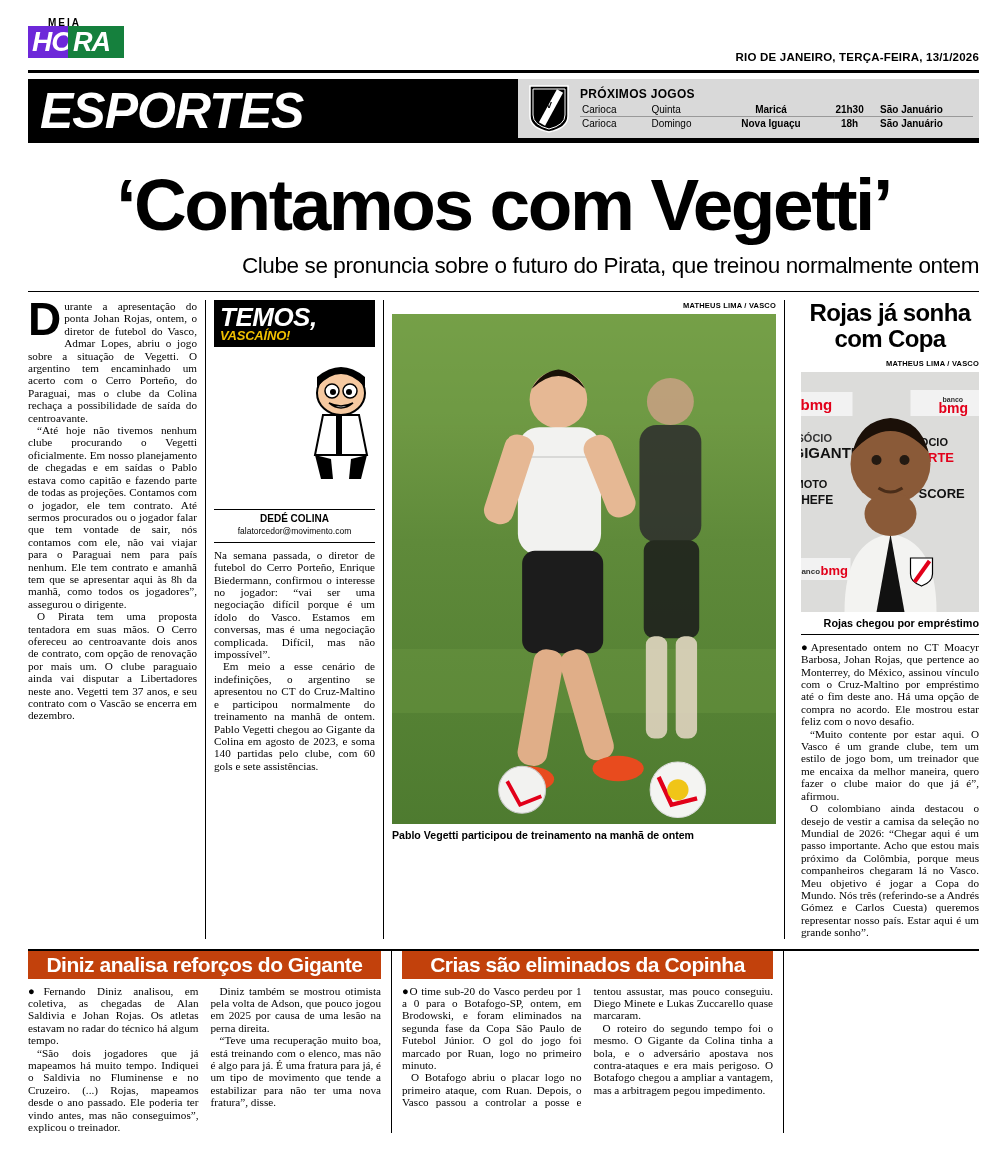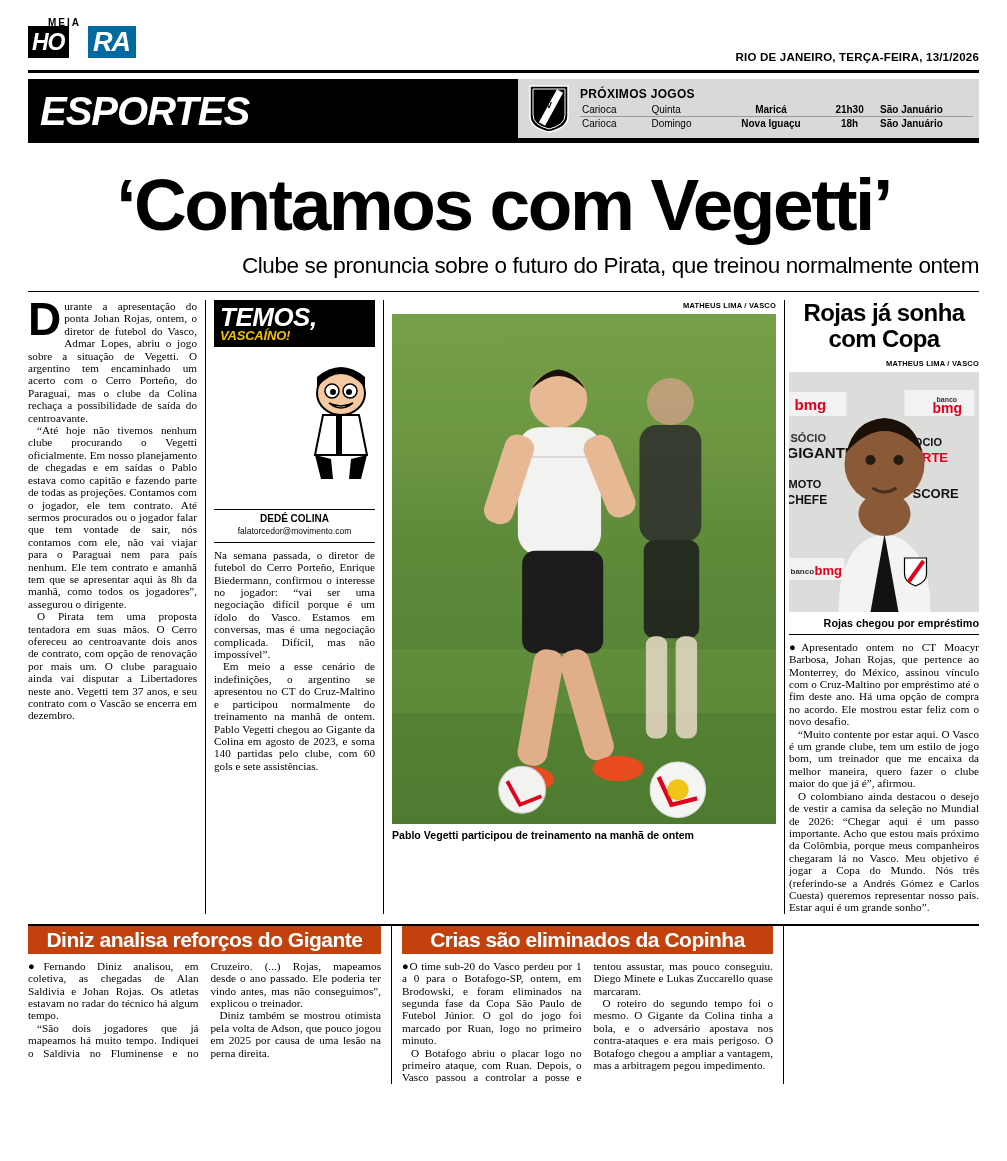--- a/index.html
+++ b/index.html
@@ -10,38 +10,38 @@
     font-family:"Liberation Serif", serif;
     color:#000;
     overflow:hidden;
   }
   .page { position:relative; width:1007px; height:1161px; padding:0 28px; }
 
   
   .masthead { display:flex; align-items:flex-end; justify-content:space-between;
               padding-top:26px; padding-bottom:4px; border-bottom:3px solid #000; }
   .logo-box { position:relative; width:150px; height:40px; }
-  .logo-red { position:absolute; left:0; top:0; background:#000000; color:#fff;
+  .logo-red { position:absolute; left:0; top:0; background:#6d28d9; color:#fff;
               font-family:"Liberation Sans", sans-serif; font-weight:bold; font-style:italic;
-              font-size:23px; line-height:30px; padding:1px 4px 1px 4px; letter-spacing:-1px; }
-  .logo-blk { position:absolute; left:60px; top:0; background:#0369a1; color:#fff;
+              font-size:28px; line-height:30px; padding:1px 4px 1px 4px; letter-spacing:-1px; }
+  .logo-blk { position:absolute; left:40px; top:0; background:#15803d; color:#fff;
               font-family:"Liberation Sans", sans-serif; font-weight:bold; font-style:italic;
-              font-size:27px; line-height:30px; padding:1px 6px 1px 5px; letter-spacing:-1px; }
+              font-size:27px; line-height:30px; padding:1px 14px 1px 5px; letter-spacing:-1px; }
   .logo-meia { position:absolute; left:20px; top:-9px; color:#000;
                font-family:"Liberation Sans", sans-serif; font-weight:bold; font-size:10px; letter-spacing:2px; }
   .logo-sub { position:absolute; left:120px; top:14px; font-family:"Liberation Sans", sans-serif;
               font-size:6px; color:#fff; line-height:7px; text-align:left; width:30px; }
   .dateline { font-family:"Liberation Sans", sans-serif; font-size:11.5px; font-weight:bold;
               letter-spacing:.2px; padding-bottom:3px; }
 
   
   .sectionbar { display:flex; height:64px; margin-top:6px; border-bottom:5px solid #000; }
   .sec-black { background:#000; color:#fff; flex:0 0 490px; position:relative; }
   .sec-black .title { font-family:"Liberation Sans", sans-serif; font-weight:bold; font-style:italic;
-                      font-size:40px; line-height:64px; padding-left:12px; letter-spacing:-1px; }
+                      font-size:50px; line-height:64px; padding-left:12px; letter-spacing:-1px; }
   .sec-grey { background:#d9d9d9; flex:1; display:flex; align-items:center; padding:4px 6px 4px 10px; }
   .crest { width:42px; height:50px; margin-right:10px; flex:0 0 42px; position:relative; }
   .crest svg { display:block; }
   .jogos { flex:1; }
   .jogos-title { font-family:"Liberation Sans", sans-serif; font-weight:bold; font-size:12px;
                  letter-spacing:.3px; margin-bottom:2px; }
   .jogos table { width:100%; border-collapse:collapse; font-family:"Liberation Sans", sans-serif;
                  font-size:10px; }
   .jogos td { padding:1px 2px; white-space:nowrap; }
   .jogos tr td:first-child { width:86px; }
@@ -59,21 +59,21 @@
   .rule { border-bottom:1.5px solid #000; margin-top:12px; }
 
   
   .maingrid { display:flex; margin-top:8px; }
   .col { font-size:11.2px; line-height:12.4px; text-align:justify; }
   .col p { margin:0; text-indent:9px; }
   .col p.first { text-indent:0; }
   .c-a { flex:0 0 178px; padding-right:8px; border-right:1px solid #000; }
   .c-b { flex:0 0 178px; padding:0 8px; border-right:1px solid #000; }
   .c-photo { flex:1; padding:0 8px; }
-  .c-d { flex:0 0 195px; padding-left:4px; border-left:1px solid #000; }
+  .c-d { flex:0 0 195px; padding-left:16px; border-left:1px solid #000; }
 
   .dropcap { float:left; font-family:"Liberation Sans", sans-serif; font-weight:bold;
              font-size:46px; line-height:37px; margin:1px 3px 0 0; }
 
   
   .fala-box { background:#000; color:#fff; padding:5px 6px 4px; }
   .fala-t1 { font-family:"Liberation Sans", sans-serif; font-weight:bold; font-style:italic;
              font-size:26px; line-height:24px; letter-spacing:-.5px; }
   .fala-t2 { font-family:"Liberation Sans", sans-serif; font-weight:bold; font-style:italic;
              font-size:13px; color:#f0c000; line-height:14px; letter-spacing:-.2px; }
@@ -308,20 +308,21 @@
     </div>
   </div>
 
   <div class="bottom">
     <div class="bot-left">
       <div class="bot-title">Diniz analisa reforços do Gigante</div>
       <div class="twocol">
         <p class="first">●Fernando Diniz analisou, em coletiva, as chegadas de Alan Saldivia e Johan Rojas. Os atletas estavam no radar do técnico há algum tempo.</p>
         <p>“São dois jogadores que já mapeamos há muito tempo. Indiquei o Saldivia no Fluminense e no Cruzeiro. (...) Rojas, mapeamos desde o ano passado. Ele poderia ter vindo antes, mas não conseguimos”, explicou o treinador.</p>
         <p>Diniz também se mostrou otimista pela volta de Adson, que pouco jogou em 2025 por causa de uma lesão na perna direita.</p>
+        <p>“Teve uma recuperação muito boa, está treinando com o elenco, mas não é algo para já. É uma fratura para já, é um tipo de movimento que tende a estabilizar para não ter uma nova fratura”, disse.</p>
       </div>
     </div>
     <div class="bot-mid">
       <div class="bot-title">Crias são eliminados da Copinha</div>
       <div class="twocol">
         <p class="first">●O time sub-20 do Vasco perdeu por 1 a 0 para o Botafogo-SP, ontem, em Brodowski, e foram eliminados na segunda fase da Copa São Paulo de Futebol Júnior. O gol do jogo foi marcado por Ruan, logo no primeiro minuto.</p>
         <p>O Botafogo abriu o placar logo no primeiro ataque, com Ruan. Depois, o Vasco passou a controlar a posse e tentou assustar, mas pouco conseguiu. Diego Minete e Lukas Zuccarello quase marcaram.</p>
         <p>O roteiro do segundo tempo foi o mesmo. O Gigante da Colina tinha a bola, e o adversário apostava nos contra-ataques e era mais perigoso. O Botafogo chegou a ampliar a vantagem, mas a arbitragem pegou impedimento.</p>
       </div>
     </div>

